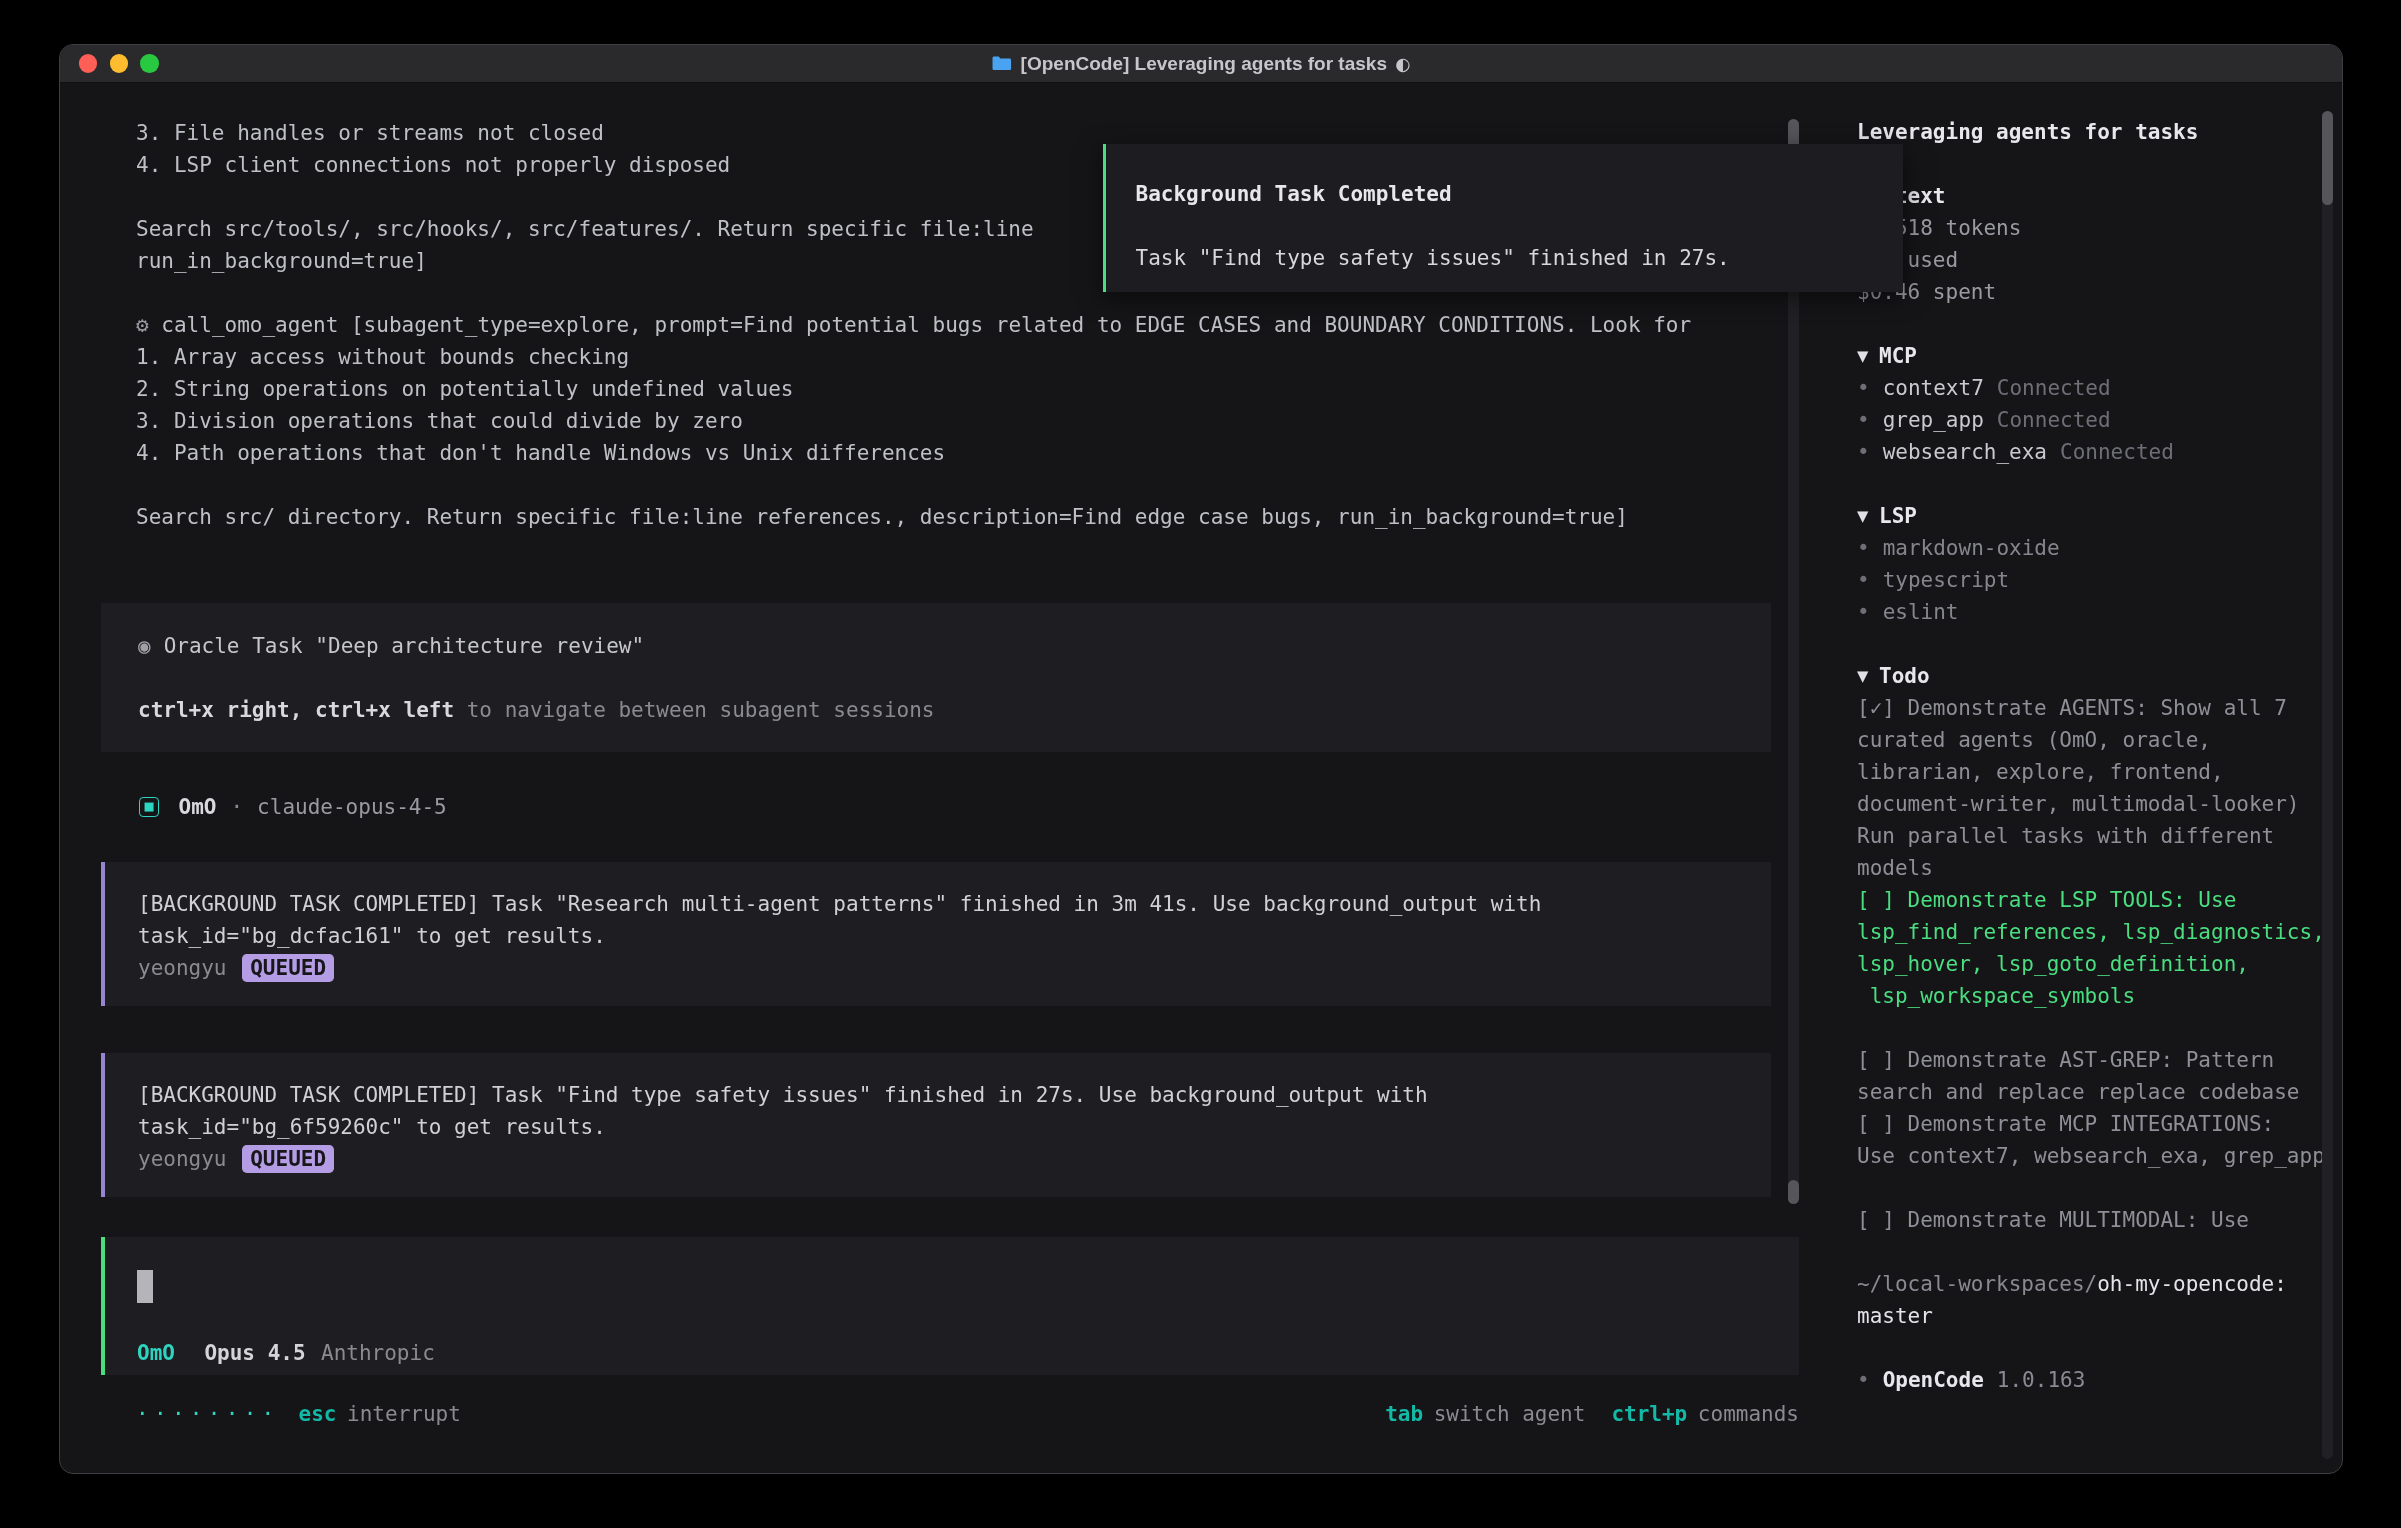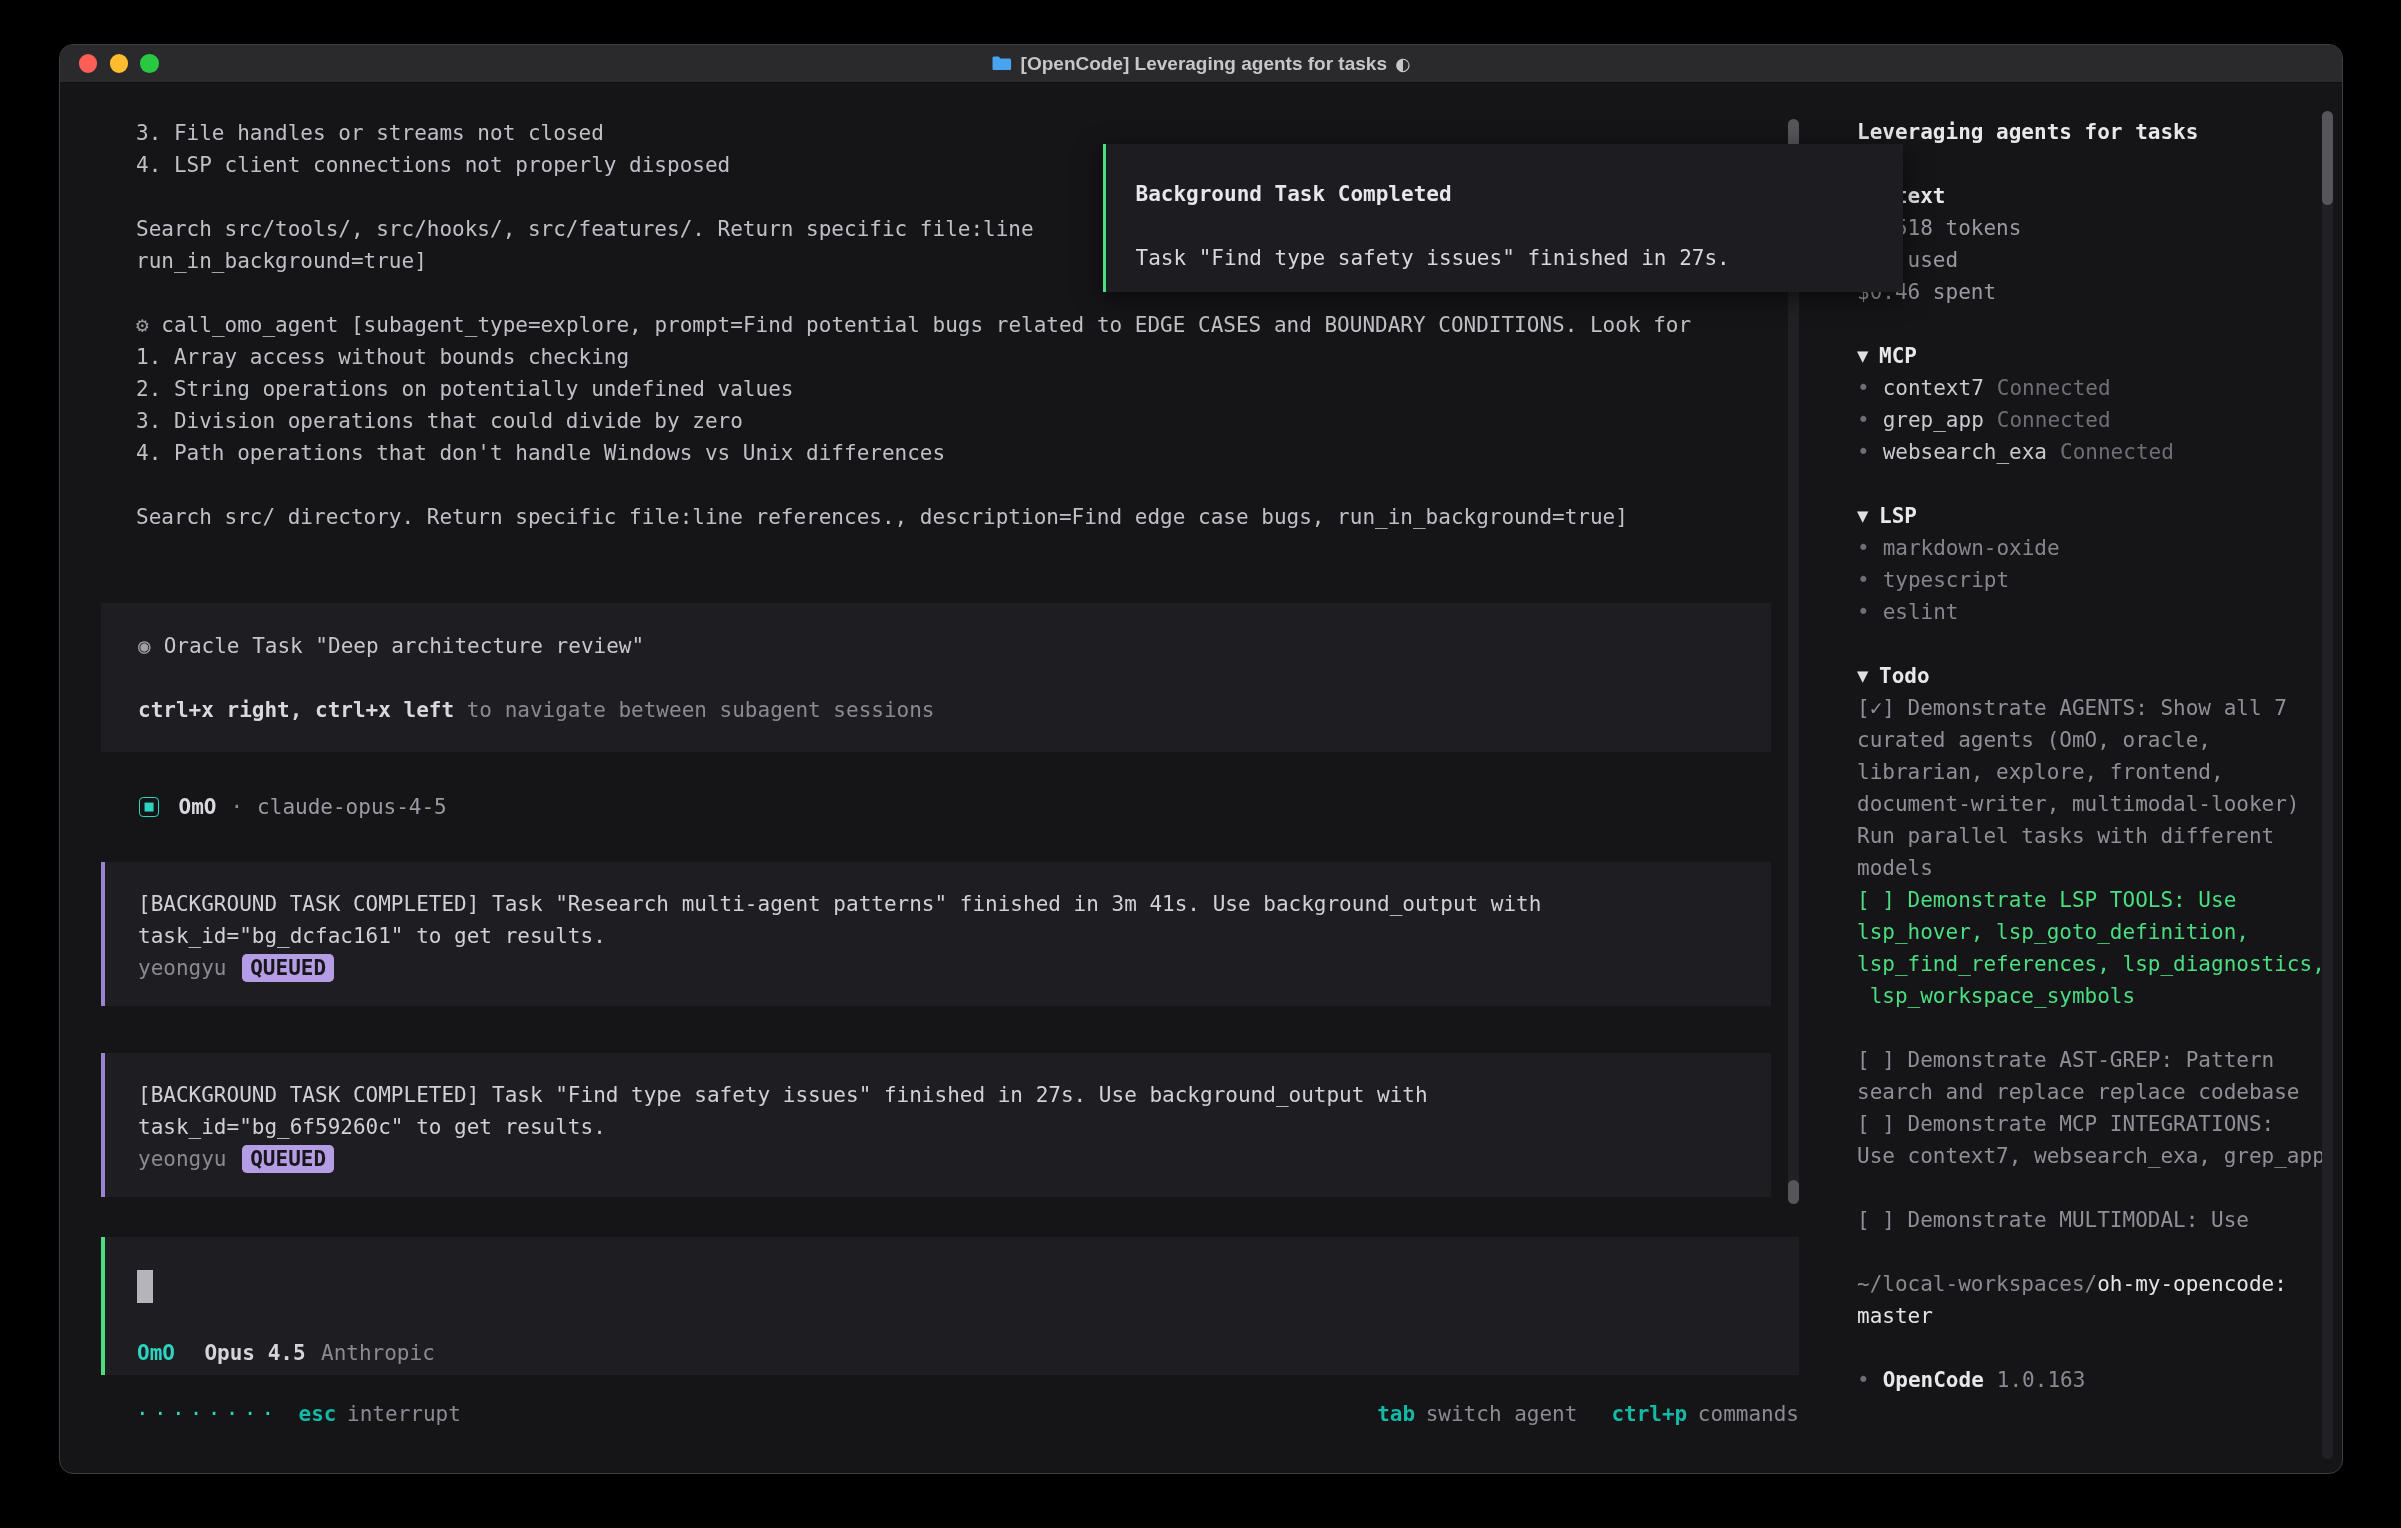--- a/index.html
+++ b/index.html
@@ -68,21 +68,21 @@
   .model-row .model { margin-left:29.5px; color:#d4d4da; font-weight:700; }
   .model-row .prov  { margin-left:15.4px; color:#8a8a92; }
 
   
   .statusbar { position:absolute; left:76px; width:1663px; bottom:44px; height:32px;
                display:flex; align-items:center; justify-content:space-between; }
   .sb-left, .sb-right { display:flex; align-items:center; }
   .spinner { color:#2dd4bf; letter-spacing:5.3px; margin-right:19px; }
   .key { color:#14b8a6; font-weight:700; }
   .keylabel { color:#8a8a92; margin-left:10.6px; }
-  .sb-group { display:flex; align-items:center; margin-left:34px;justify-content:center; }
+  .sb-group { display:flex; align-items:center; margin-left:26px;justify-content:center; }
 
   
   .s-row { height:32px; display:flex; align-items:center; overflow:hidden; }
   .sp { height:32px; }
   .tri { font-family:"DejaVu Sans",sans-serif; font-size:14.8px; color:#e0e0e4; margin-right:10.6px; }
   .shead-label { color:#e8e8ec; font-weight:700; }
   .bullet { color:#6e6e76; margin-right:13px; }
   .mcp-name { color:#c9c9cf; }
   .mcp-status { color:#6e6e76; margin-left:13px; }
   .lsp-name { color:#85858d; }
@@ -273,22 +273,22 @@
         <div class="todo-line">curated agents (OmO, oracle,</div>
         <div class="todo-line">librarian, explore, frontend,</div>
         <div class="todo-line">document-writer, multimodal-looker)</div>
       </div>
       <div class="todo-item">
         <div class="todo-line">Run parallel tasks with different</div>
         <div class="todo-line">models</div>
       </div>
       <div class="todo-item active">
         <div class="todo-line">[ ] Demonstrate LSP TOOLS: Use</div>
+        <div class="todo-line">lsp_find_references, lsp_diagnostics,</div>
         <div class="todo-line">lsp_hover, lsp_goto_definition,</div>
-        <div class="todo-line">lsp_find_references, lsp_diagnostics,</div>
         <div class="todo-line"> lsp_workspace_symbols</div>
       </div>
       <div class="sp"></div>
       <div class="todo-item">
         <div class="todo-line">[ ] Demonstrate AST-GREP: Pattern</div>
         <div class="todo-line">search and replace replace codebase</div>
       </div>
       <div class="todo-item">
         <div class="todo-line">[ ] Demonstrate MCP INTEGRATIONS:</div>
         <div class="todo-line">Use context7, websearch_exa, grep_app</div>

